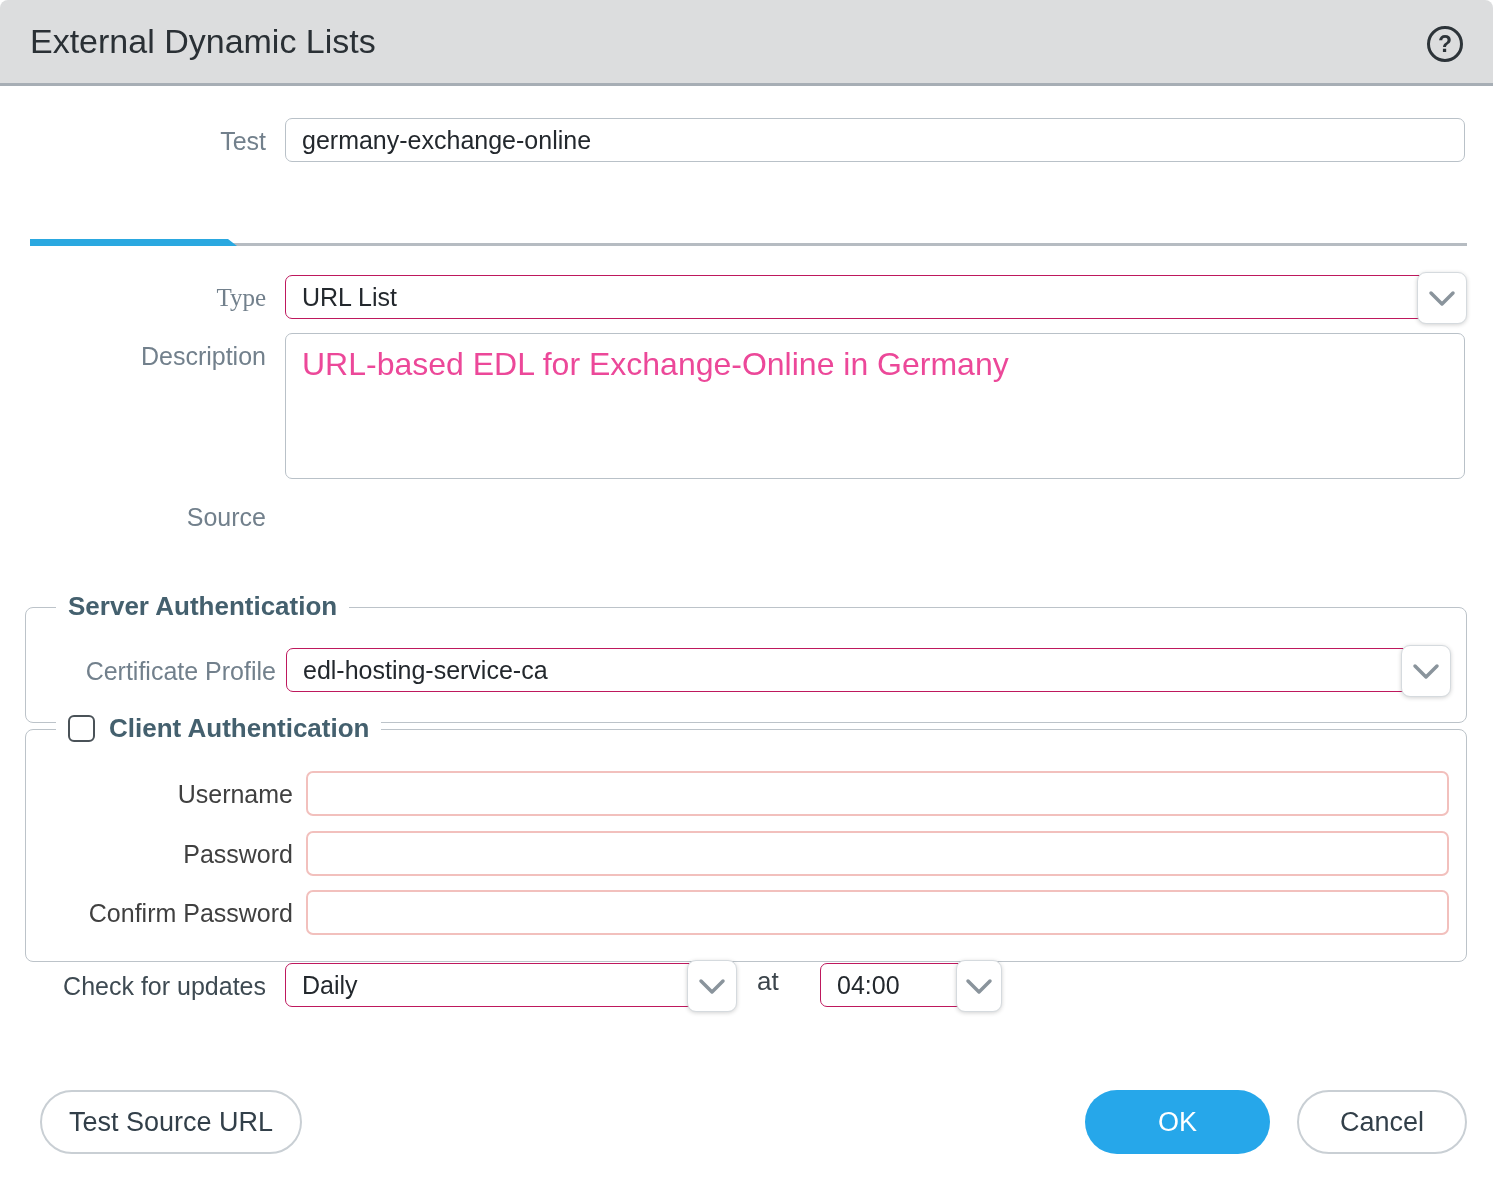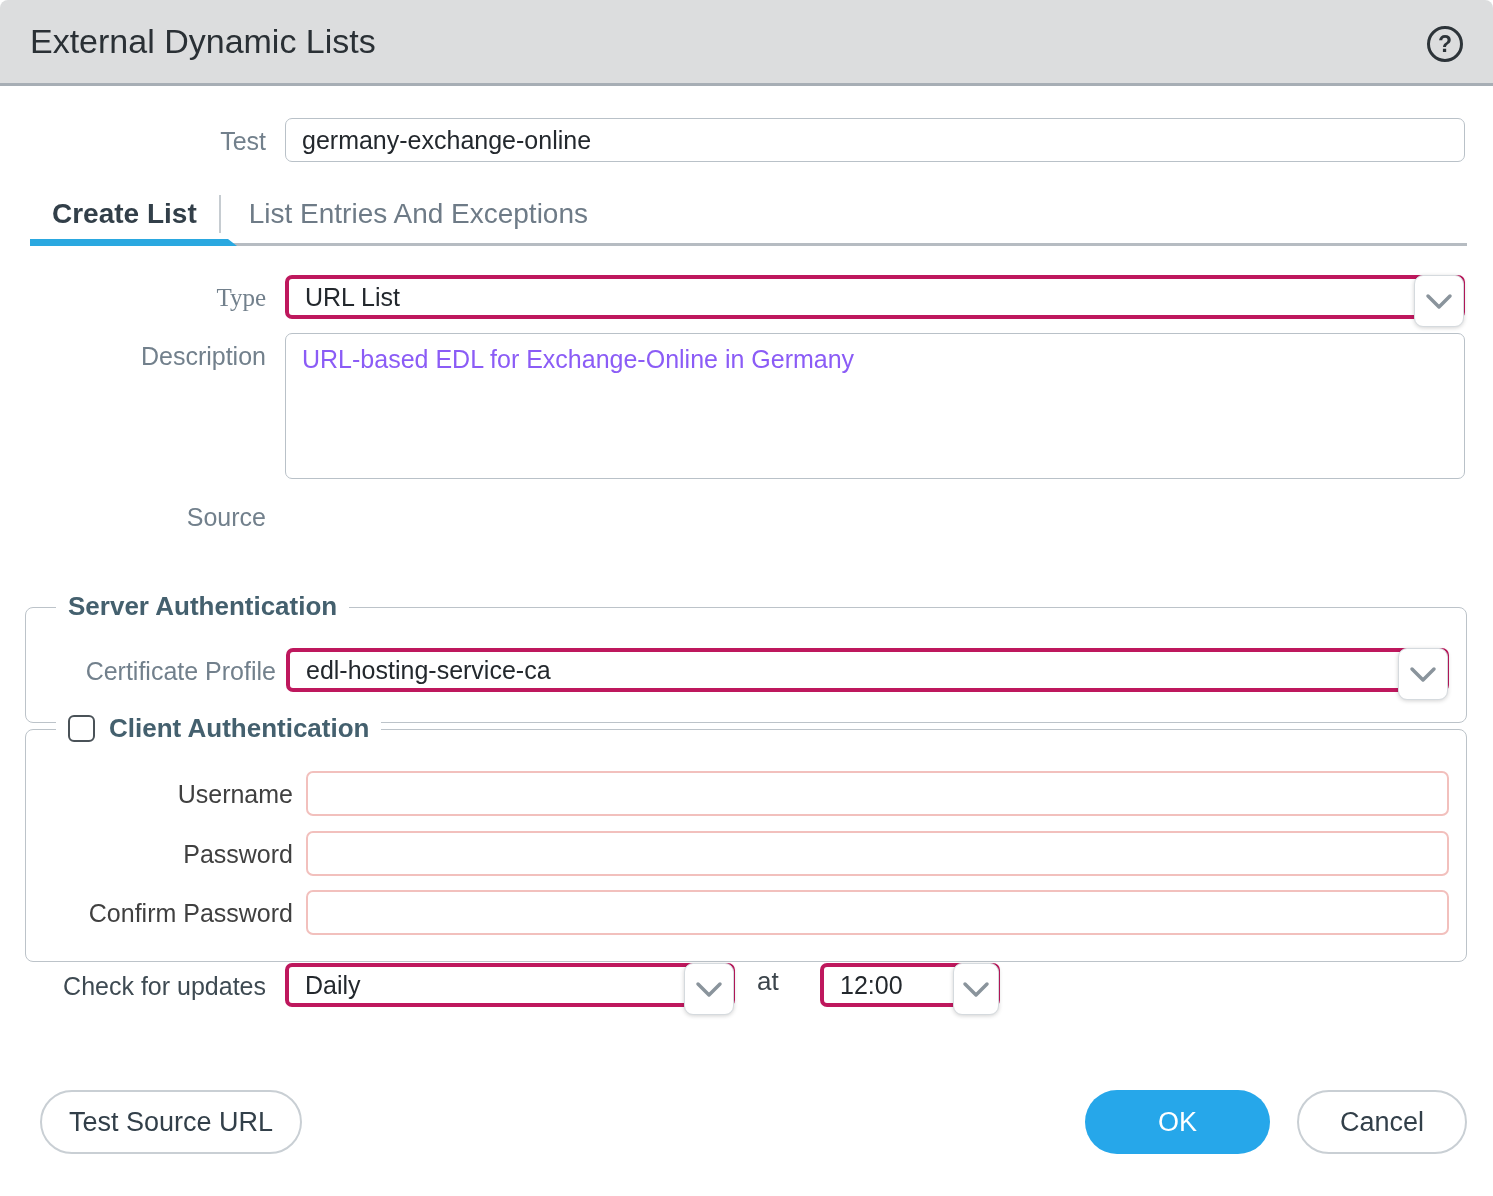--- a/index.html
+++ b/index.html
@@ -12,21 +12,21 @@
             display:flex; align-items:center; padding:0 30px; }
   .header-title { font-size:34px; color:#2a3035; }
   .help-btn { position:absolute; right:30px; top:26px; width:36px; height:36px; border:3px solid #2d3439;
               border-radius:50%; display:flex; align-items:center; justify-content:center;
               font-size:23px; font-weight:700; color:#2d3439; cursor:pointer; background:transparent; }
 
   
   .flabel { position:absolute; font-size:25px; color:#72808c; text-align:right; }
   .tbox { background:#fff; border:1px solid #b9c1c8; border-radius:7px; font-size:25px; color:#23282d;
           padding:0 16px; height:44px; width:100%; outline:none; font-family:"Liberation Sans", sans-serif; }
-  .select { position:absolute; height:44px; background:#fff; border:4px solid #be185d; border-radius:7px;
+  .select { position:absolute; height:44px; background:#fff; border:1px solid #be185d; border-radius:7px;
             display:flex; align-items:center; padding:0 16px; font-size:25px; color:#23282d; cursor:pointer; }
   .chev { position:absolute; right:-3px; top:-4px; height:52px; width:50px; background:#fff;
           border:1px solid #d5dade; border-radius:9px; box-shadow:0 1px 4px rgba(0,0,0,.18);
           display:flex; align-items:center; justify-content:center; }
 
   
   .name-label { top:127px; left:0; width:266px; }
   .name-input { position:absolute; top:118px; left:285px; width:1180px; }
 
   
@@ -40,21 +40,21 @@
                   clip-path:polygon(0 0, calc(100% - 9px) 0, 100% 100%, 0 100%); }
 
   
   .type-label { top:284px; left:0; width:266px;font-family:Liberation Serif, serif; }
   .type-select { top:275px; left:285px; width:1180px; }
 
   
   .desc-label { top:342px; left:0; width:266px; }
   .desc-box { position:absolute; top:333px; left:285px; width:1180px; height:146px;
               background:#fff; border:1px solid #b9c1c8; border-radius:7px;
-              font-size:25px; color:#8b5cf6; padding:9px 16px; line-height:1.35; }
+              font-size:32px; color:#ec4899; padding:9px 16px; line-height:1.35; }
 
   
   .source-label { top:503px; left:0; width:266px; }
   .source-input { position:absolute; top:495px; left:285px; width:1180px; }
 
   
   .fieldset { position:absolute; left:25px; width:1442px; border:1px solid #bcc3c9; border-radius:8px; background:#fff;margin-top:37px; }
   .fs-server { top:570px; height:116px; }
   .fs-client { top:692px; height:233px; }
   .legend { position:absolute; top:-17px; left:30px; background:#fff; padding:0 12px;
@@ -96,25 +96,20 @@
   <div class="header">
     <div class="header-title">External Dynamic Lists</div>
     <div class="help-btn">
       <span>?</span>
     </div>
   </div>
 
   <div class="flabel name-label">Test</div>
   <input class="tbox name-input" value="germany-exchange-online" style="">
 
-  <div class="tabs">
-    <div class="tab active">Create List</div>
-    <div class="tab-divider"></div>
-    <div class="tab inactive">List Entries And Exceptions</div>
-  </div>
   <div class="tab-gray-line"></div>
   <div class="tab-blue-bar"></div>
 
   <div class="flabel type-label">Type</div>
   <div class="select type-select">
     <span>URL List</span>
     <span class="chev">
       <svg width="28" height="17" viewBox="0 0 28 17">
           <path d="M3 3 L14 14 L25 3" fill="none" stroke="#8a949c" stroke-width="3.5" stroke-linecap="round" stroke-linejoin="round"></path>
         </svg>
@@ -158,21 +153,21 @@
   <div class="select freq-select">
     <span>Daily</span>
     <span class="chev">
       <svg width="28" height="17" viewBox="0 0 28 17">
           <path d="M3 3 L14 14 L25 3" fill="none" stroke="#8a949c" stroke-width="3.5" stroke-linecap="round" stroke-linejoin="round"></path>
         </svg>
     </span>
   </div>
   <div class="at-label">at</div>
   <div class="select time-select">
-    <span>12:00</span>
+    <span>04:00</span>
     <span class="chev chev-sm">
       <svg width="28" height="17" viewBox="0 0 28 17">
           <path d="M3 3 L14 14 L25 3" fill="none" stroke="#8a949c" stroke-width="3.5" stroke-linecap="round" stroke-linejoin="round"></path>
         </svg>
     </span>
   </div>
 
   <button class="pill btn-secondary btn-test">Test Source URL</button>
   <button class="pill btn-ok">OK</button>
   <button class="pill btn-secondary btn-cancel">Cancel</button>

